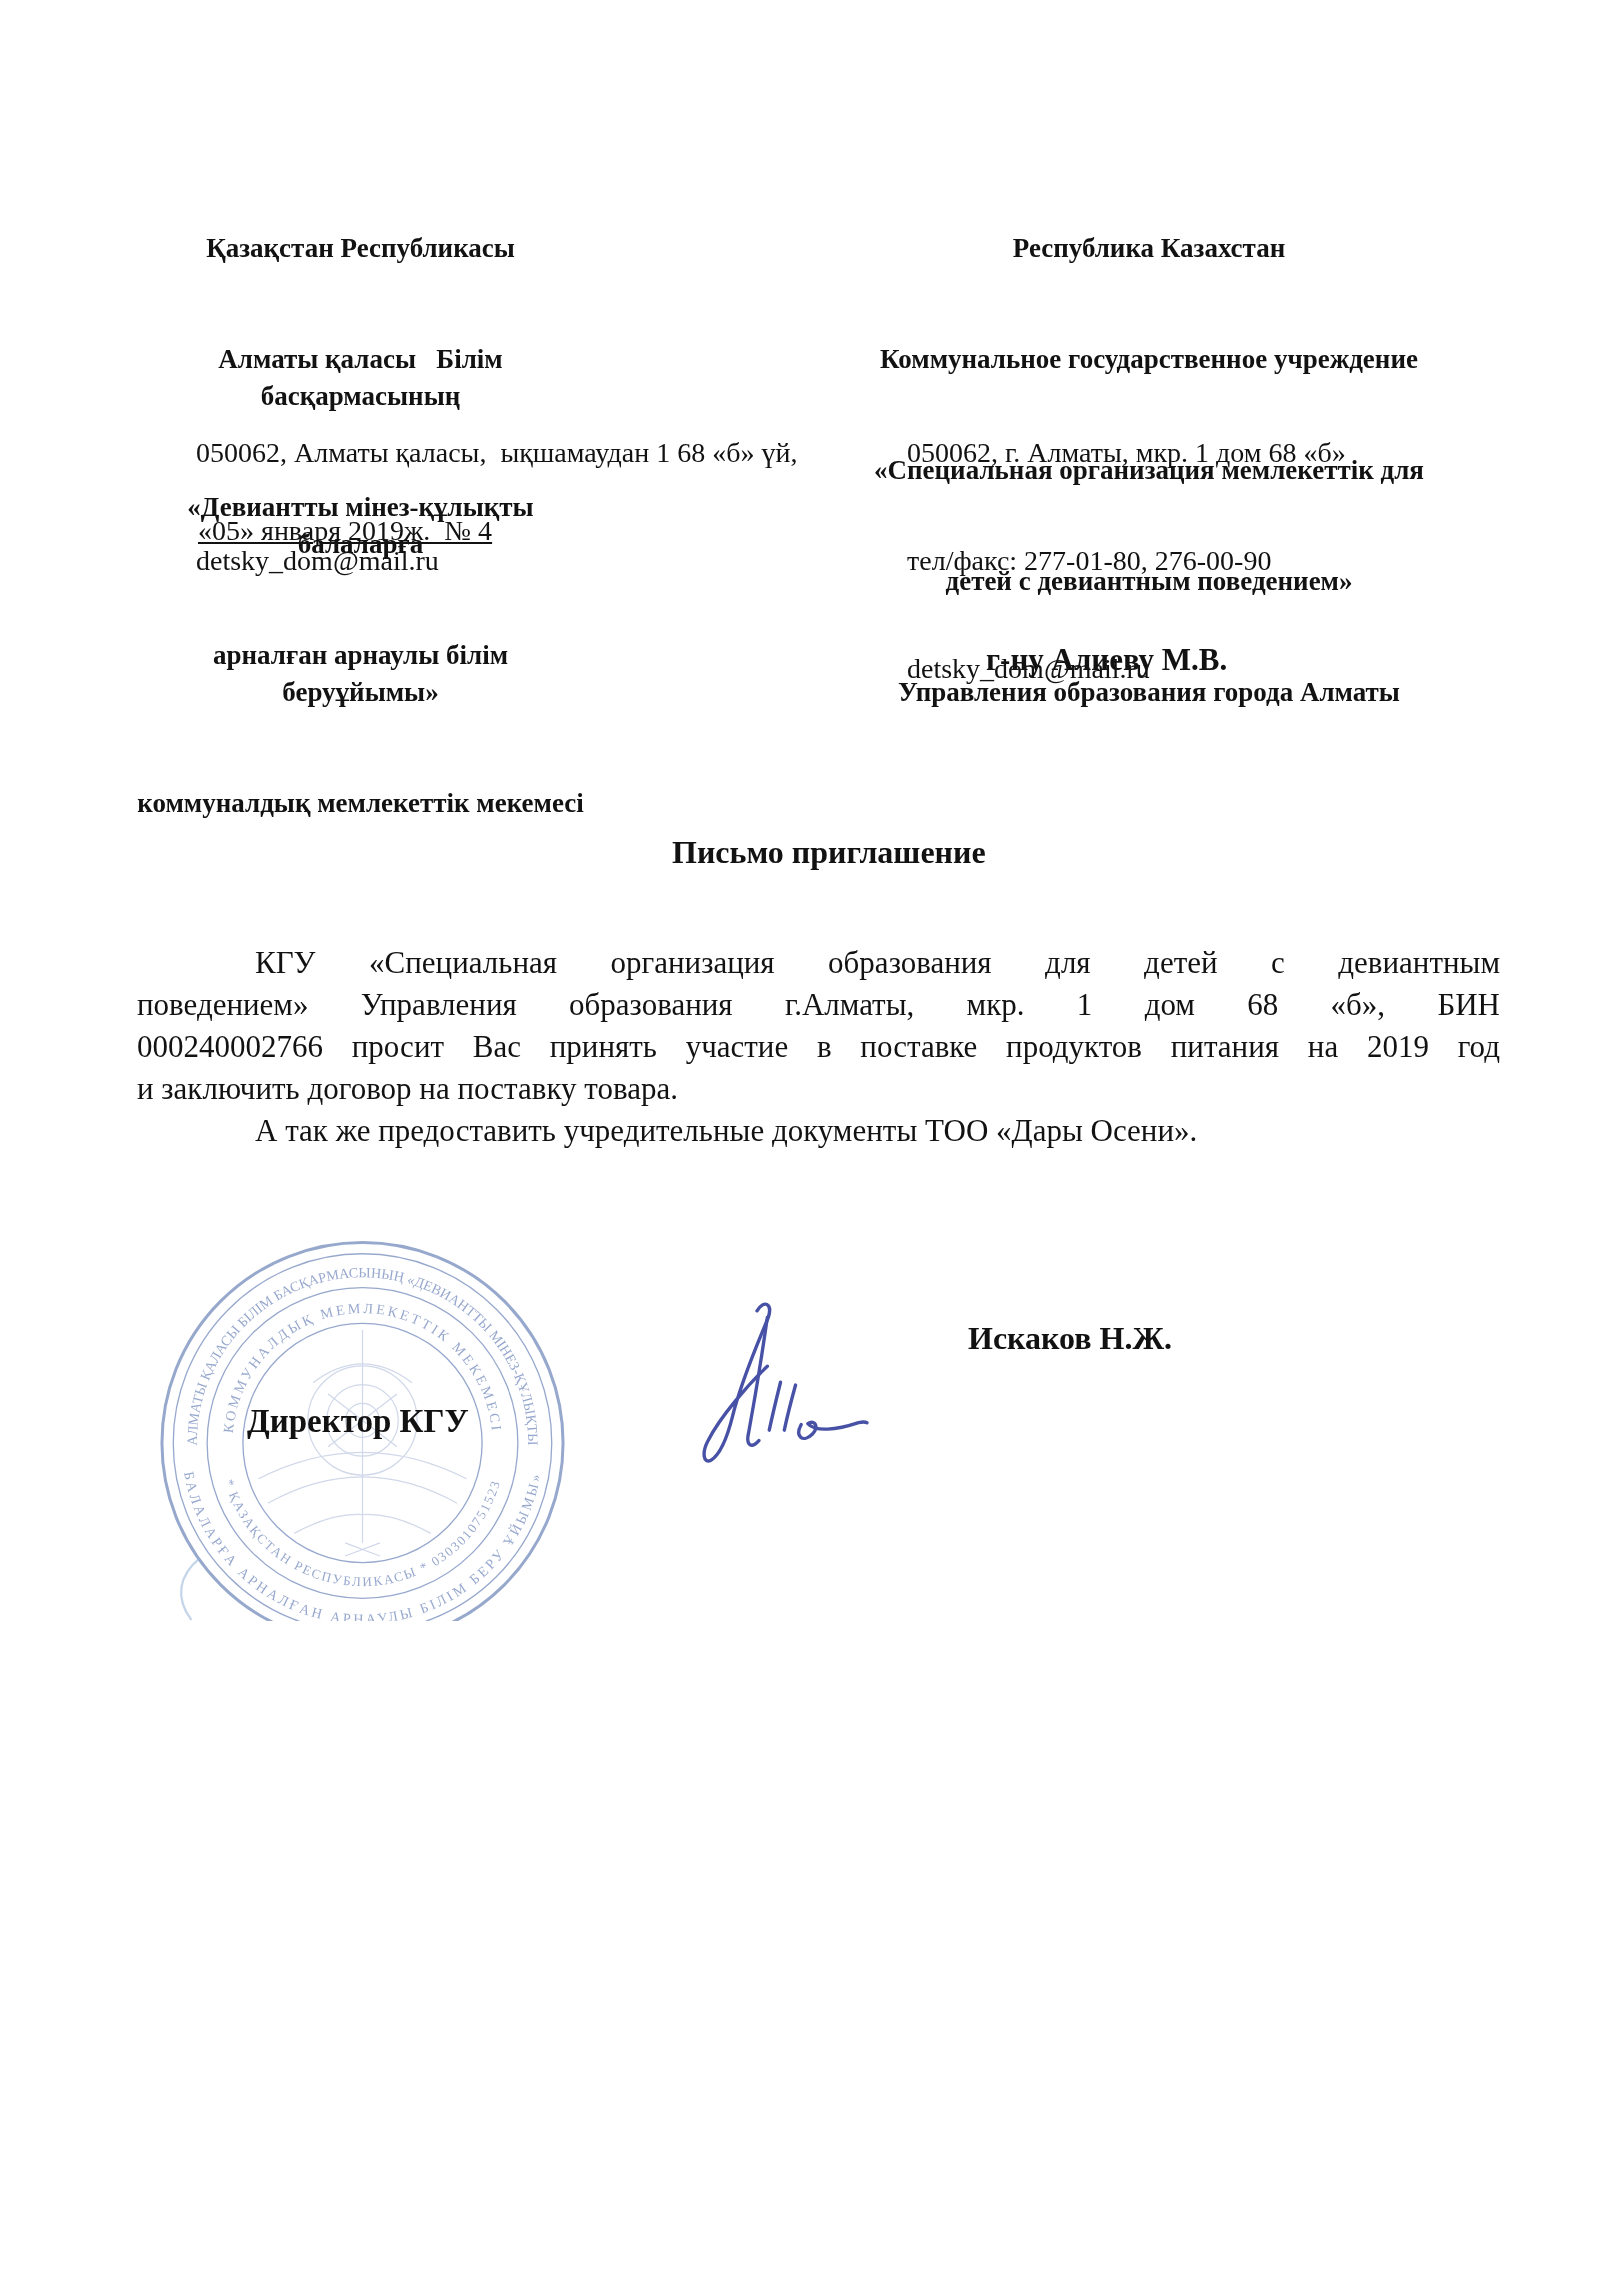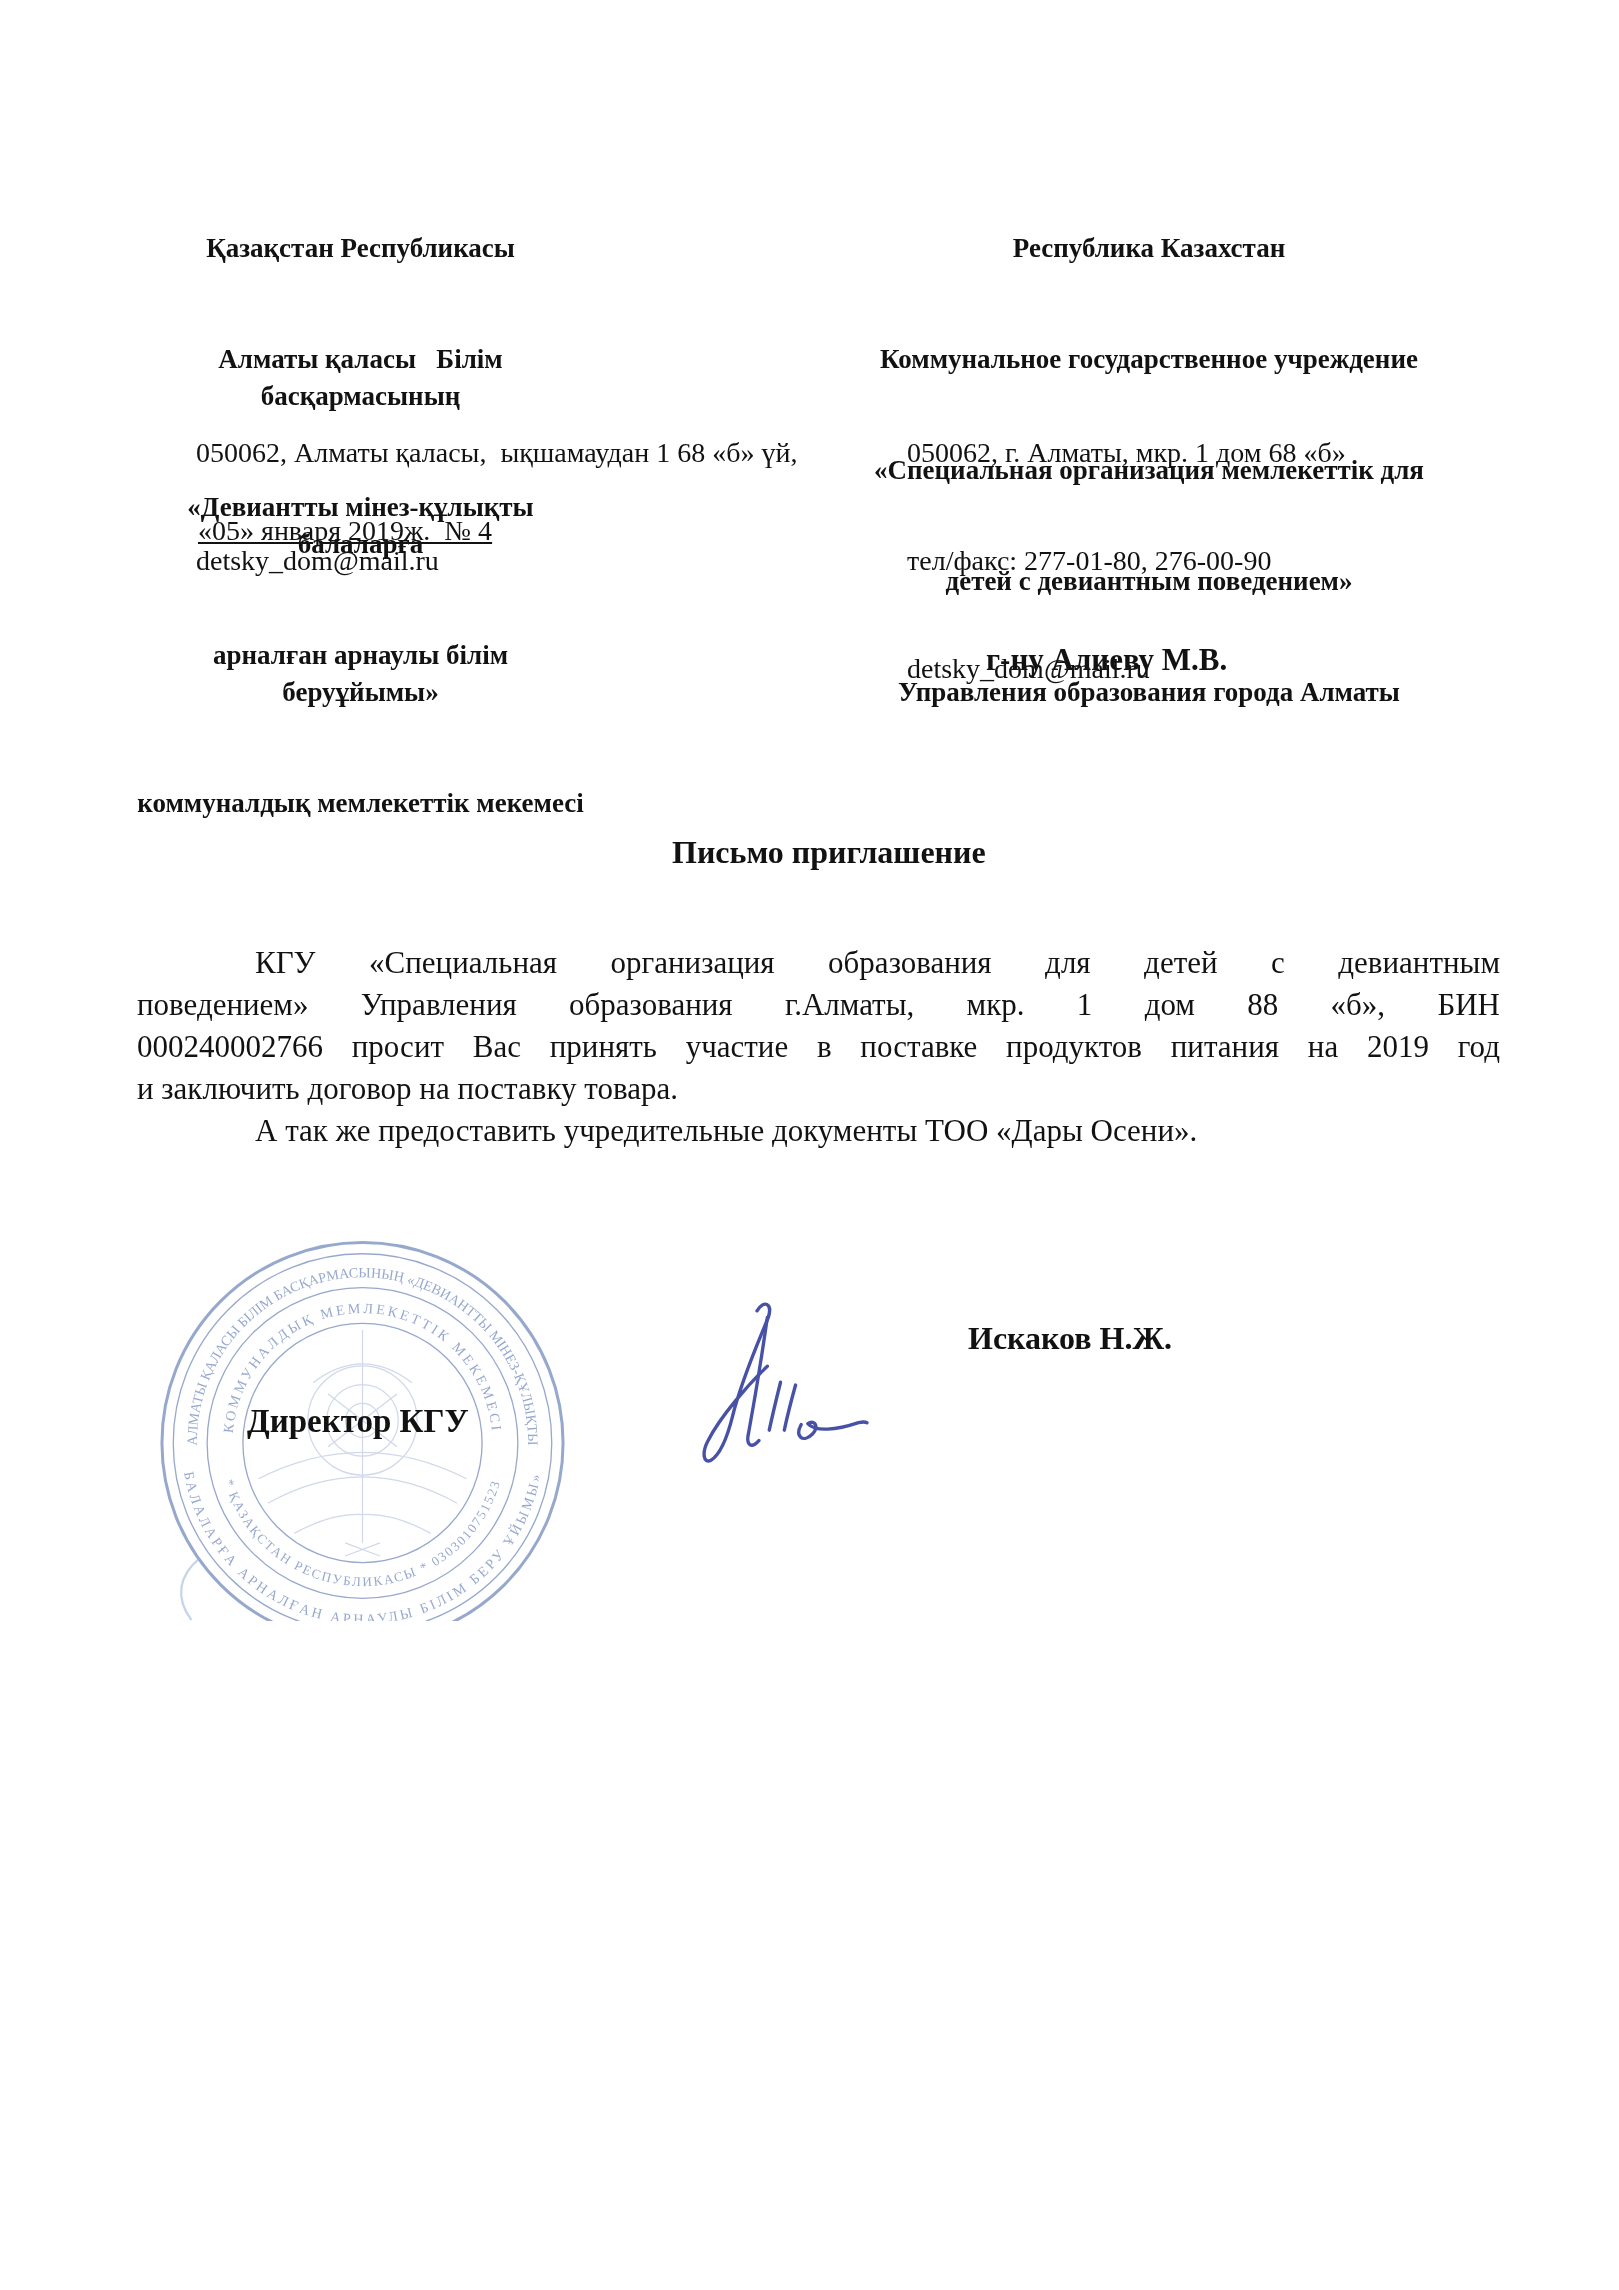--- a/index.html
+++ b/index.html
@@ -61,21 +61,21 @@
   <div class="abs date" style="left:198px;top:515px;">«05» января 2019ж.  № 4</div>
 
   <div class="abs recip" style="left:986px;top:638px;">
     <div>г-ну Алиеву М.В.</div>
   </div>
 
   <div class="abs title" style="left:672px;top:834px;">Письмо приглашение</div>
 
   <div class="abs bodyblock" style="left:137px;top:942px;">
     <div class="body-line just ind">КГУ «Специальная организация образования для детей с девиантным</div>
-    <div class="body-line just">поведением» Управления образования г.Алматы, мкр. 1 дом 88 «б», БИН</div>
+    <div class="body-line just">поведением» Управления образования г.Алматы, мкр. 1 дом 68 «б», БИН</div>
     <div class="body-line just">000240002766 просит Вас принять участие в поставке продуктов питания на 2019  год</div>
     <div class="body-line">и заключить договор на поставку товара.</div>
     <div class="body-line ind">А так же предоставить учредительные документы ТОО «Дары Осени».</div>
   </div>
 
   <svg class="abs stampsvg" style="left:153px;top:1232px;" width="419" height="422" viewBox="0 0 445 448">
     <g opacity="0.62">
       <circle class="kgu-ink" cx="222.5" cy="224" r="213" stroke-width="3.2"></circle>
       <circle class="kgu-ink" cx="222.5" cy="224" r="201" stroke-width="1.4"></circle>
       <circle class="kgu-ink" cx="222.5" cy="224" r="165" stroke-width="1.4"></circle>

